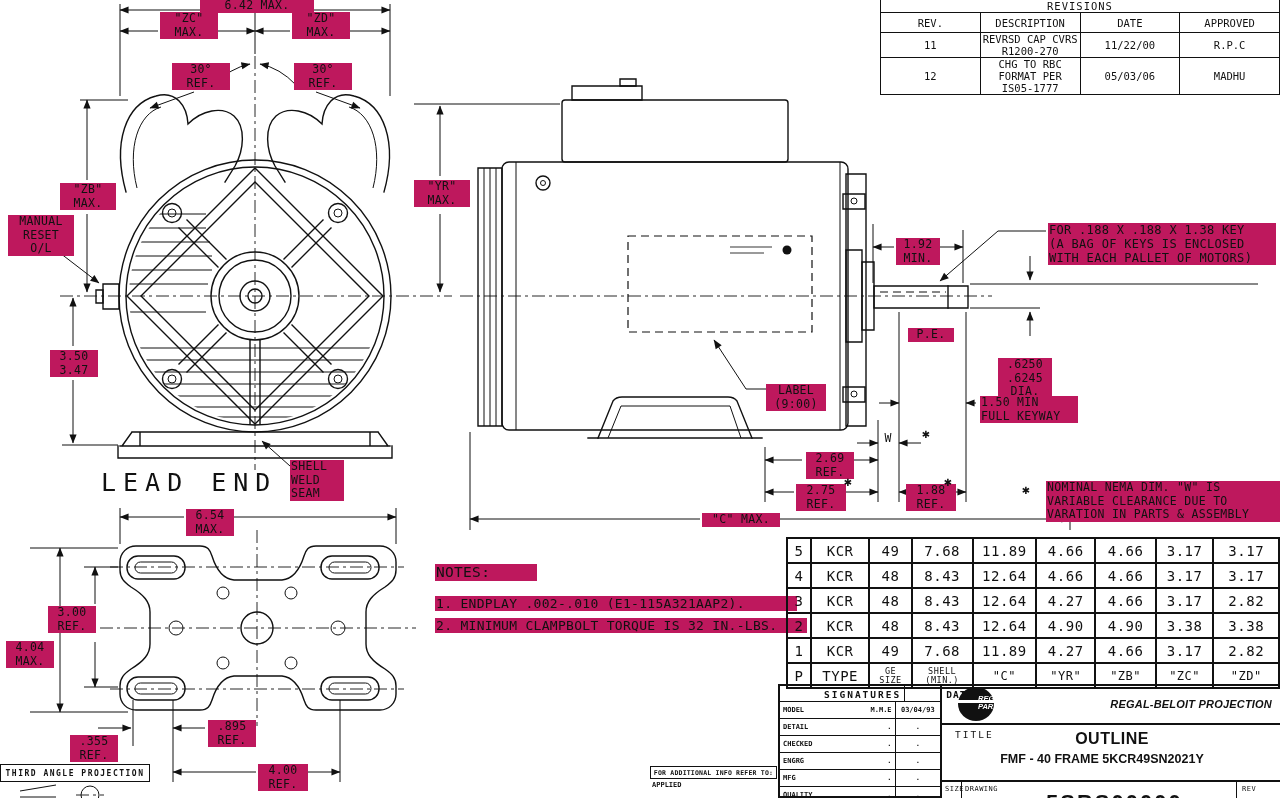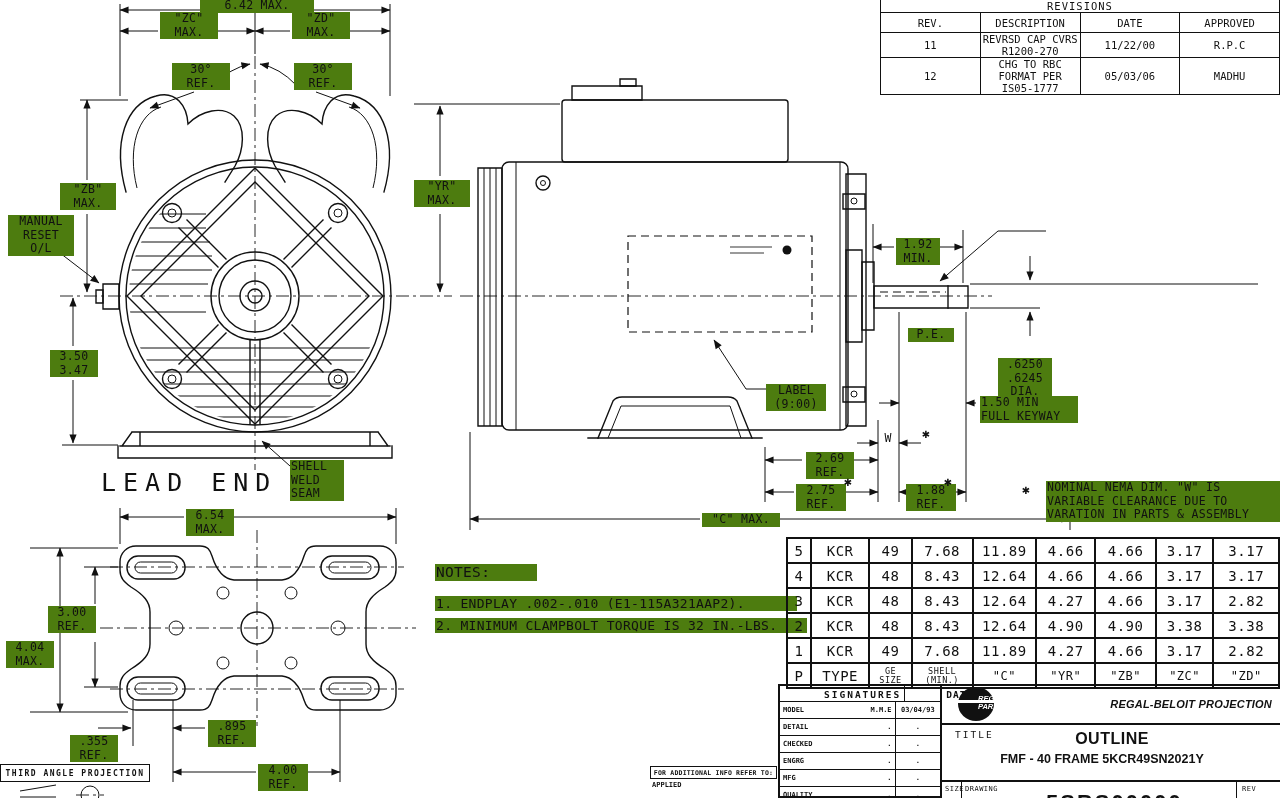--- a/index.html
+++ b/index.html
@@ -6,21 +6,21 @@
   .canvas{position:relative;width:1280px;height:798px;background:#ffffff;overflow:hidden;
           font-family:"DejaVu Sans Mono", monospace;color:#111;}
   svg{position:absolute;left:0;top:0;}
   svg *{vector-effect:non-scaling-stroke;}
   .ln{stroke:#111;stroke-width:1.4;fill:none;stroke-linecap:square;}
   .tn{stroke:#111;stroke-width:1;fill:none;}
   .cl{stroke:#111;stroke-width:0.9;fill:none;stroke-dasharray:13 4 3 4;}
   .hd{stroke:#111;stroke-width:1.2;fill:none;stroke-dasharray:8 5;}
   .gy{stroke:#9a9a9a;stroke-width:2;fill:none;}
   .lbl{position:absolute;font-size:11.5px;line-height:1.18;text-align:center;
-       white-space:pre-line;background:#4d7c0f;padding:0 1px;letter-spacing:0.3px;}
+       white-space:pre-line;background:#be185d;padding:0 1px;letter-spacing:0.3px;}
   .tl{text-align:left;}
   .nobg{background:transparent;}
   .big{font-size:25px;letter-spacing:7px;background:transparent;}
   .ast{position:absolute;font-size:13px;font-weight:bold;background:transparent;}
   table{border-collapse:collapse;position:absolute;table-layout:fixed;}
   td,th{border:2px solid #111;text-align:center;vertical-align:middle;overflow:hidden;
         white-space:pre-line;padding:0;font-weight:normal;}
   .rev{left:880px;top:0;width:400px;font-size:10.5px;padding-left:38px;}
   .rev td{border-width:1.5px;height:19px;}
   .rev .rtitle{height:12px;font-size:10.5px;letter-spacing:1px;border-top:none;}
@@ -259,20 +259,23 @@
 3.47</div>
 <div class="lbl big" style="left:100px;top:468px;width:200px;text-align:left">LEAD END</div>
 <div class="lbl tl" style="left:290px;top:460px;width:52px">SHELL
 WELD
 SEAM</div>
 
 <div class="lbl" style="left:414px;top:180px;width:54px">"YR"
 MAX.</div>
 <div class="lbl" style="left:896px;top:238px;width:42px">1.92
 MIN.</div>
+<div class="lbl tl" style="left:1048px;top:223px;width:226px;font-size:12px">FOR .188 X .188 X 1.38 KEY
+(A BAG OF KEYS IS ENCLOSED
+WITH EACH PALLET OF MOTORS)</div>
 <div class="lbl" style="left:908px;top:328px;width:44px">P.E.</div>
 <div class="lbl" style="left:998px;top:358px;width:52px">.6250
 .6245
 DIA.</div>
 <div class="lbl tl" style="left:980px;top:396px;width:96px">1.50 MIN
 FULL KEYWAY</div>
 <div class="lbl nobg" style="left:879px;top:432px;width:16px">W</div>
 <div class="ast" style="left:922px;top:426px">✱</div>
 <div class="lbl" style="left:806px;top:452px;width:46px">2.69
 REF.</div>

